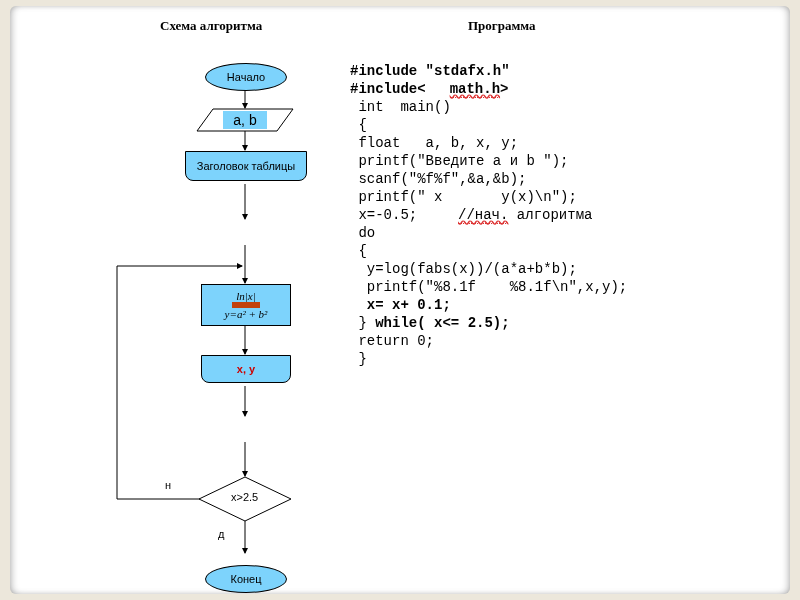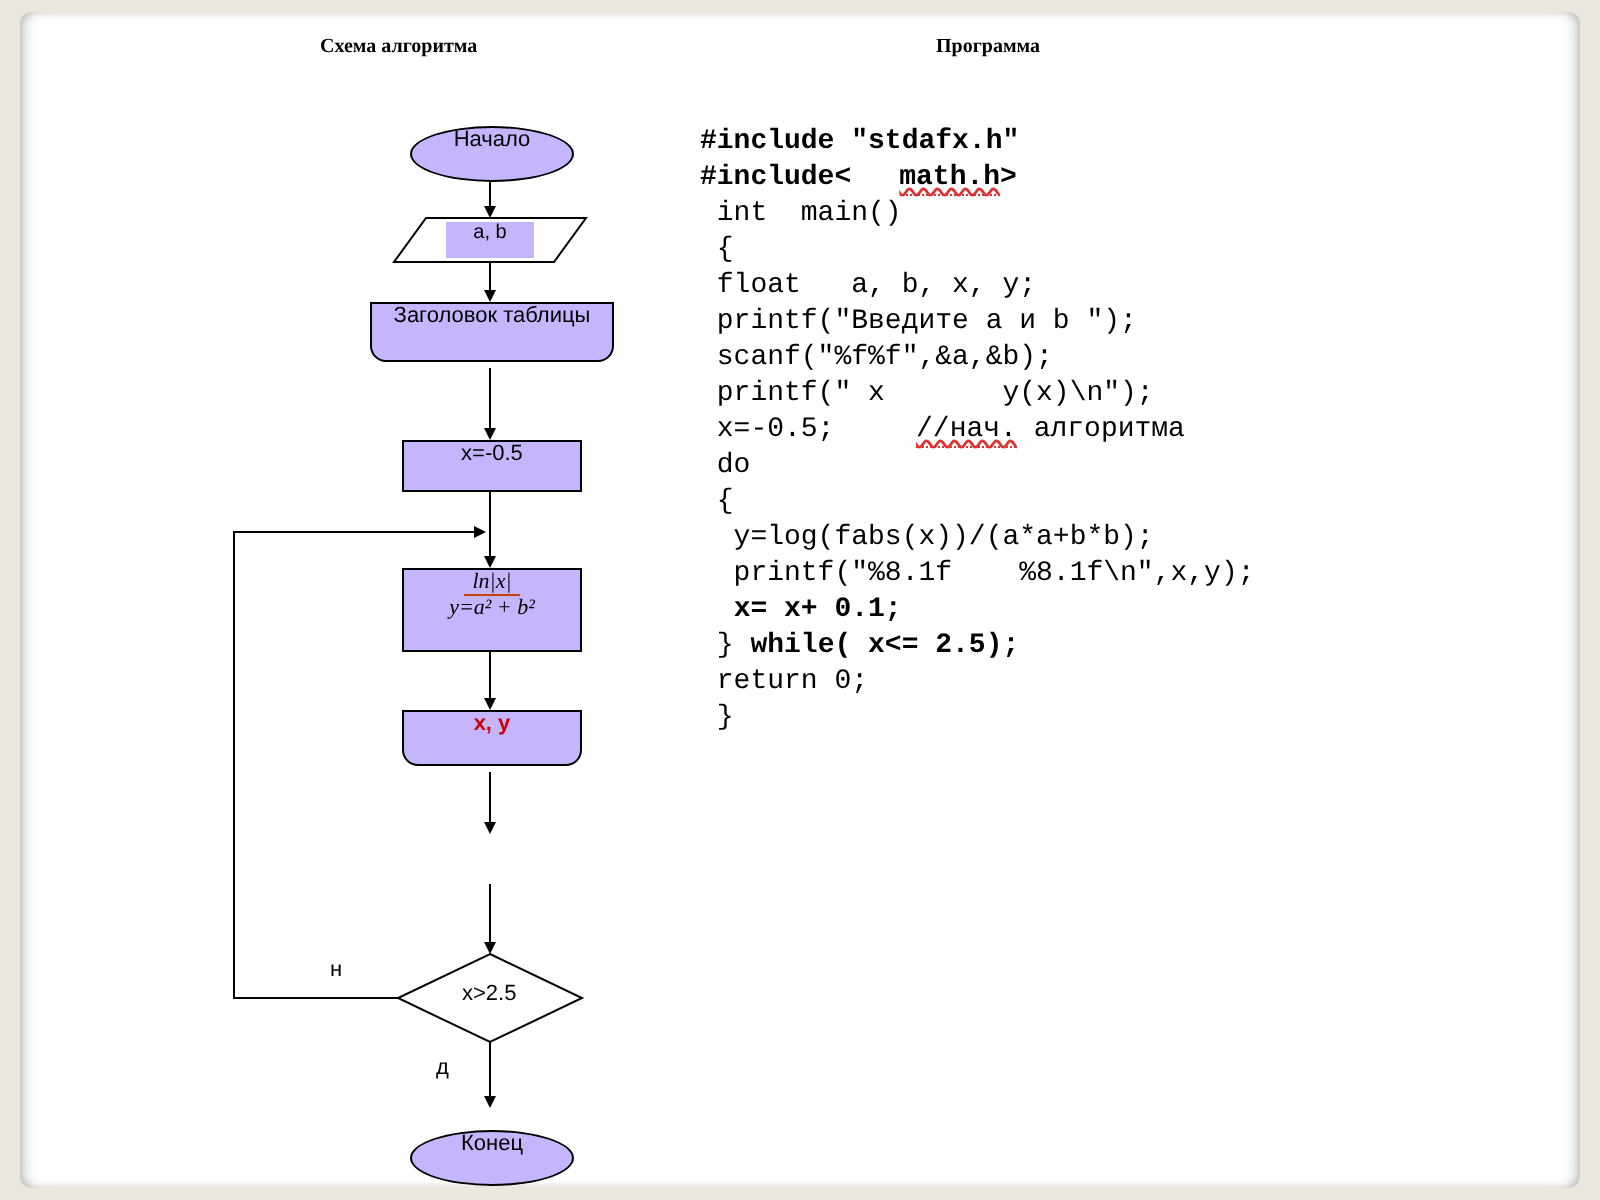--- a/index.html
+++ b/index.html
@@ -1,37 +1,37 @@
 <!DOCTYPE html>
 <html><head>
 <meta charset="utf-8">
 <style>
   html,body{margin:0;padding:0;width:800px;height:600px;background:#ece7db;font-family:"Times New Roman",serif;}
   .sheet{position:absolute;left:10px;top:6px;width:780px;height:588px;background:#fff;
          box-shadow:4px 0 8px -4px rgba(0,0,0,.4) inset, -4px 0 8px -4px rgba(0,0,0,.4) inset;
          border-radius:6px;}
-  .heading{position:absolute;top:12px;font-weight:bold;font-size:10px;font-family:"Times New Roman",serif;}
+  .heading{position:absolute;top:12px;font-weight:bold;font-size:13px;font-family:"Times New Roman",serif;}
   .h-left{left:150px;} .h-right{left:458px;}
   
   .code{position:absolute;left:340px;top:56px;width:430px;font-family:"Courier New",monospace;
         font-size:14px;line-height:18px;color:#000;white-space:pre;}
   .code .b{font-weight:bold;}
   .code .spell{border-bottom:1.5px dotted #d33;text-decoration:wavy underline #d33;margin-left:24px;}
   
   .fc{position:absolute;left:95px;top:55px;width:240px;height:530px;}
   .fc svg{position:absolute;left:0;top:0;}
-  .node{position:absolute;background:#c4b5fd;font-size:11px;font-family:Arial,sans-serif;
-        display:flex;align-items:center;justify-content:flex-start;flex-direction:column;}
+  .node{position:absolute;background:#7dd3fc;font-size:11px;font-family:Arial,sans-serif;
+        display:flex;align-items:center;justify-content:center;flex-direction:column;}
   .rect{border:1px solid #000;}
   .term{border:1px solid #000;border-radius:50%/50%;height:26px;}
   .para{border:none;}
   .label{position:absolute;font-size:11px;font-family:Arial,sans-serif;}
   .frac{display:flex;flex-direction:column;align-items:center;font-family:"Times New Roman",serif;
         font-size:11px;font-style:italic;}
-  .frac .num{border-bottom:1px solid #c2410c;padding:0 4px;}
+  .frac .num{border-bottom:6px solid #c2410c;padding:0 4px;}
   .red{color:#c00;}
 </style>
 </head>
 <body>
 
 <div class="sheet">
 
   <div class="heading h-left">Схема алгоритма</div>
   <div class="heading h-right">Программа</div>
 
@@ -75,31 +75,28 @@
 
       <polygon points="108,48 188,48 172,70 92,70" fill="#fff" stroke="#000"></polygon>
 
       <polygon points="140,416 186,438 140,460 94,438" fill="#fff" stroke="#000"></polygon>
     </svg>
 
     <div class="node term" style="left:100px;top:2px;width:80px;">
       <span>Начало</span>
       </div>
 
-    <div class="node para" style="left:118px;top:50px;width:44px;height:18px;font-size:10px;">
+    <div class="node para" style="left:118px;top:50px;width:44px;height:18px;font-size:14px;">
       <span>a, b</span>
       </div>
 
     <div class="node rect" style="left:80px;top:90px;width:120px;height:28px;border-radius:0 0 8px 8px;">
       <span>Заголовок таблицы</span>
       </div>
 
-    <div class="node rect" style="left:96px;top:159px;width:88px;height:24px;">
-      <span>x=-0.5</span>
-      </div>
 
     <div class="node rect" style="left:96px;top:223px;width:88px;height:40px;">
       <div class="frac">
         <span class="num">ln|x|</span>
         <span>y=a² + b²</span>
       </div>
     </div>
 
     <div class="node rect" style="left:96px;top:294px;width:88px;height:26px;border-radius:0 0 8px 8px;font-weight:bold;">
       <span class="red">x, y</span>

